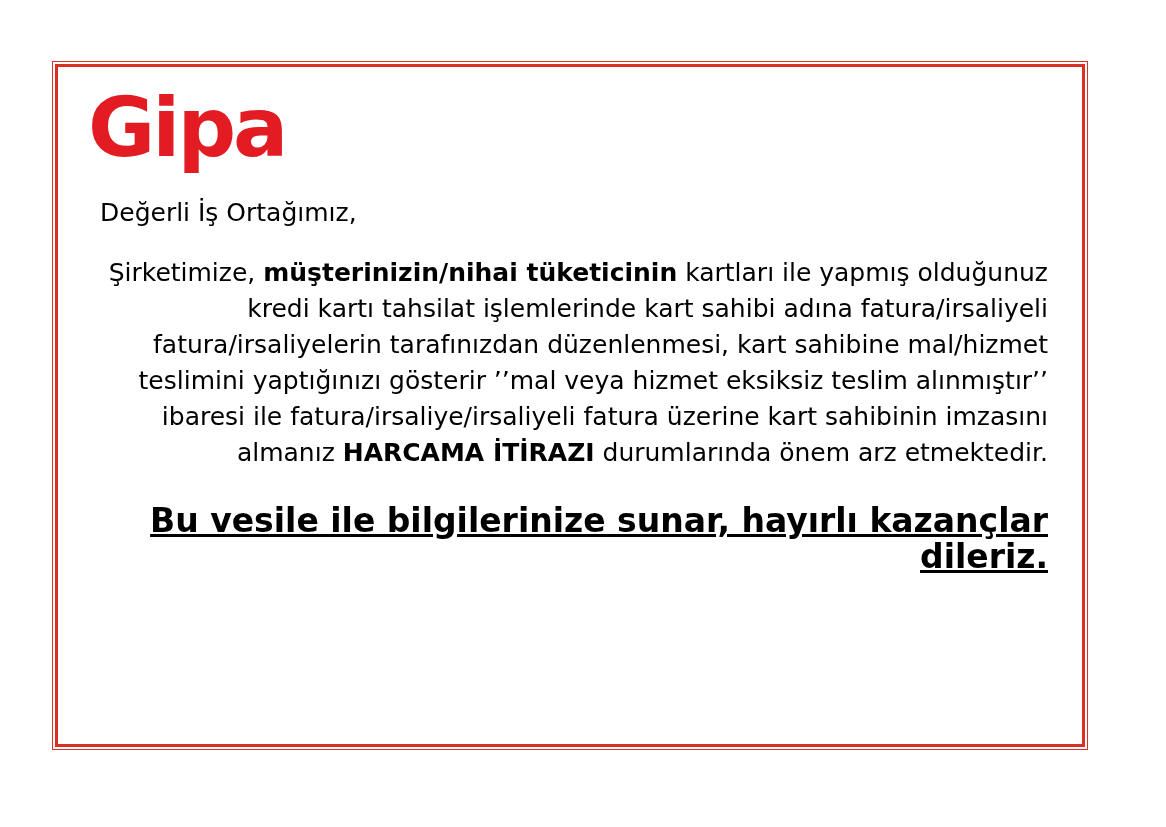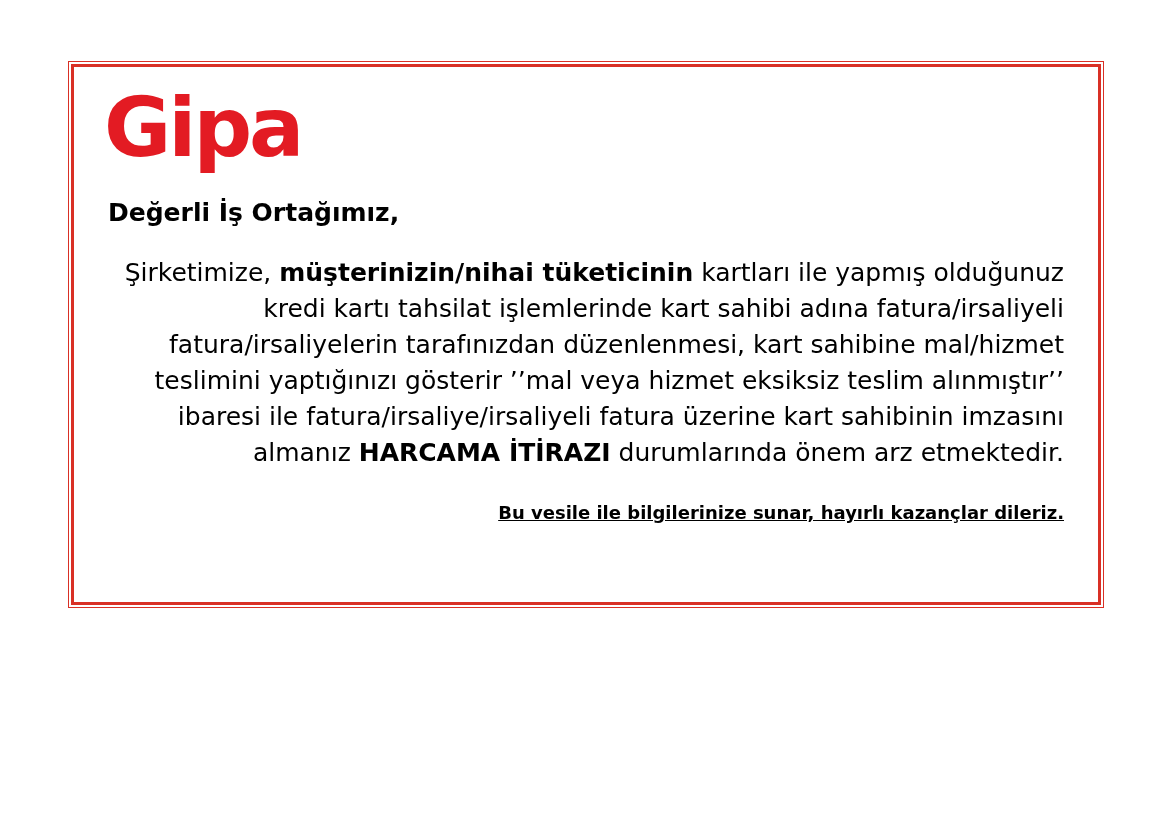--- a/index.html
+++ b/index.html
@@ -9,24 +9,24 @@
   }
   body {
     width: 1166px;
     height: 827px;
     position: relative;
     font-family: "DejaVu Sans", sans-serif;
     color: #000000;
   }
   .frame-outer {
     position: absolute;
-    left: 68px;
+    left: 52px;
     top: 61px;
     width: 1036px;
-    height: 547px;
+    height: 689px;
     border: 1px solid #d93025;
     box-sizing: border-box;
   }
   .frame-inner {
     position: absolute;
     inset: 2px;
     border: 3px solid #d93025;
     box-sizing: border-box;
     background: #ffffff;
   }
@@ -41,43 +41,43 @@
     font-family: "DejaVu Sans", sans-serif;
     font-weight: 700;
     font-size: 82px;
     line-height: 1.0;
     letter-spacing: -3px;
     color: #e31b23;
     margin: 6px 0 0 0;
   }
   .greeting {
     font-family: "DejaVu Sans", sans-serif;
-    font-weight: 700;
+    font-weight: 400;
     font-size: 28px;
-    margin: 26px 0 0 4px;
+    margin: 26px 0 0 12px;
     color: #000000;
   }
   .body-text {
     width: 960px;
     font-family: "DejaVu Sans", sans-serif;
     font-size: 25px;
     line-height: 36px;
     color: #000000;
   }
   .para {
     margin: 24px 0 0 0;
     text-align: right;
   }
   .para b {
     font-weight: 700;
   }
   .closing {
-    margin: 24px 0 0 0;
+    margin: 32px 0 0 0;
     font-weight: 700;
-    font-size: 18px;
+    font-size: 33px;
     text-decoration: underline;
   }
 </style>
 </head>
 <body>
 
 <div class="frame-outer">
   <div class="frame-inner">
     <div class="content">
 

